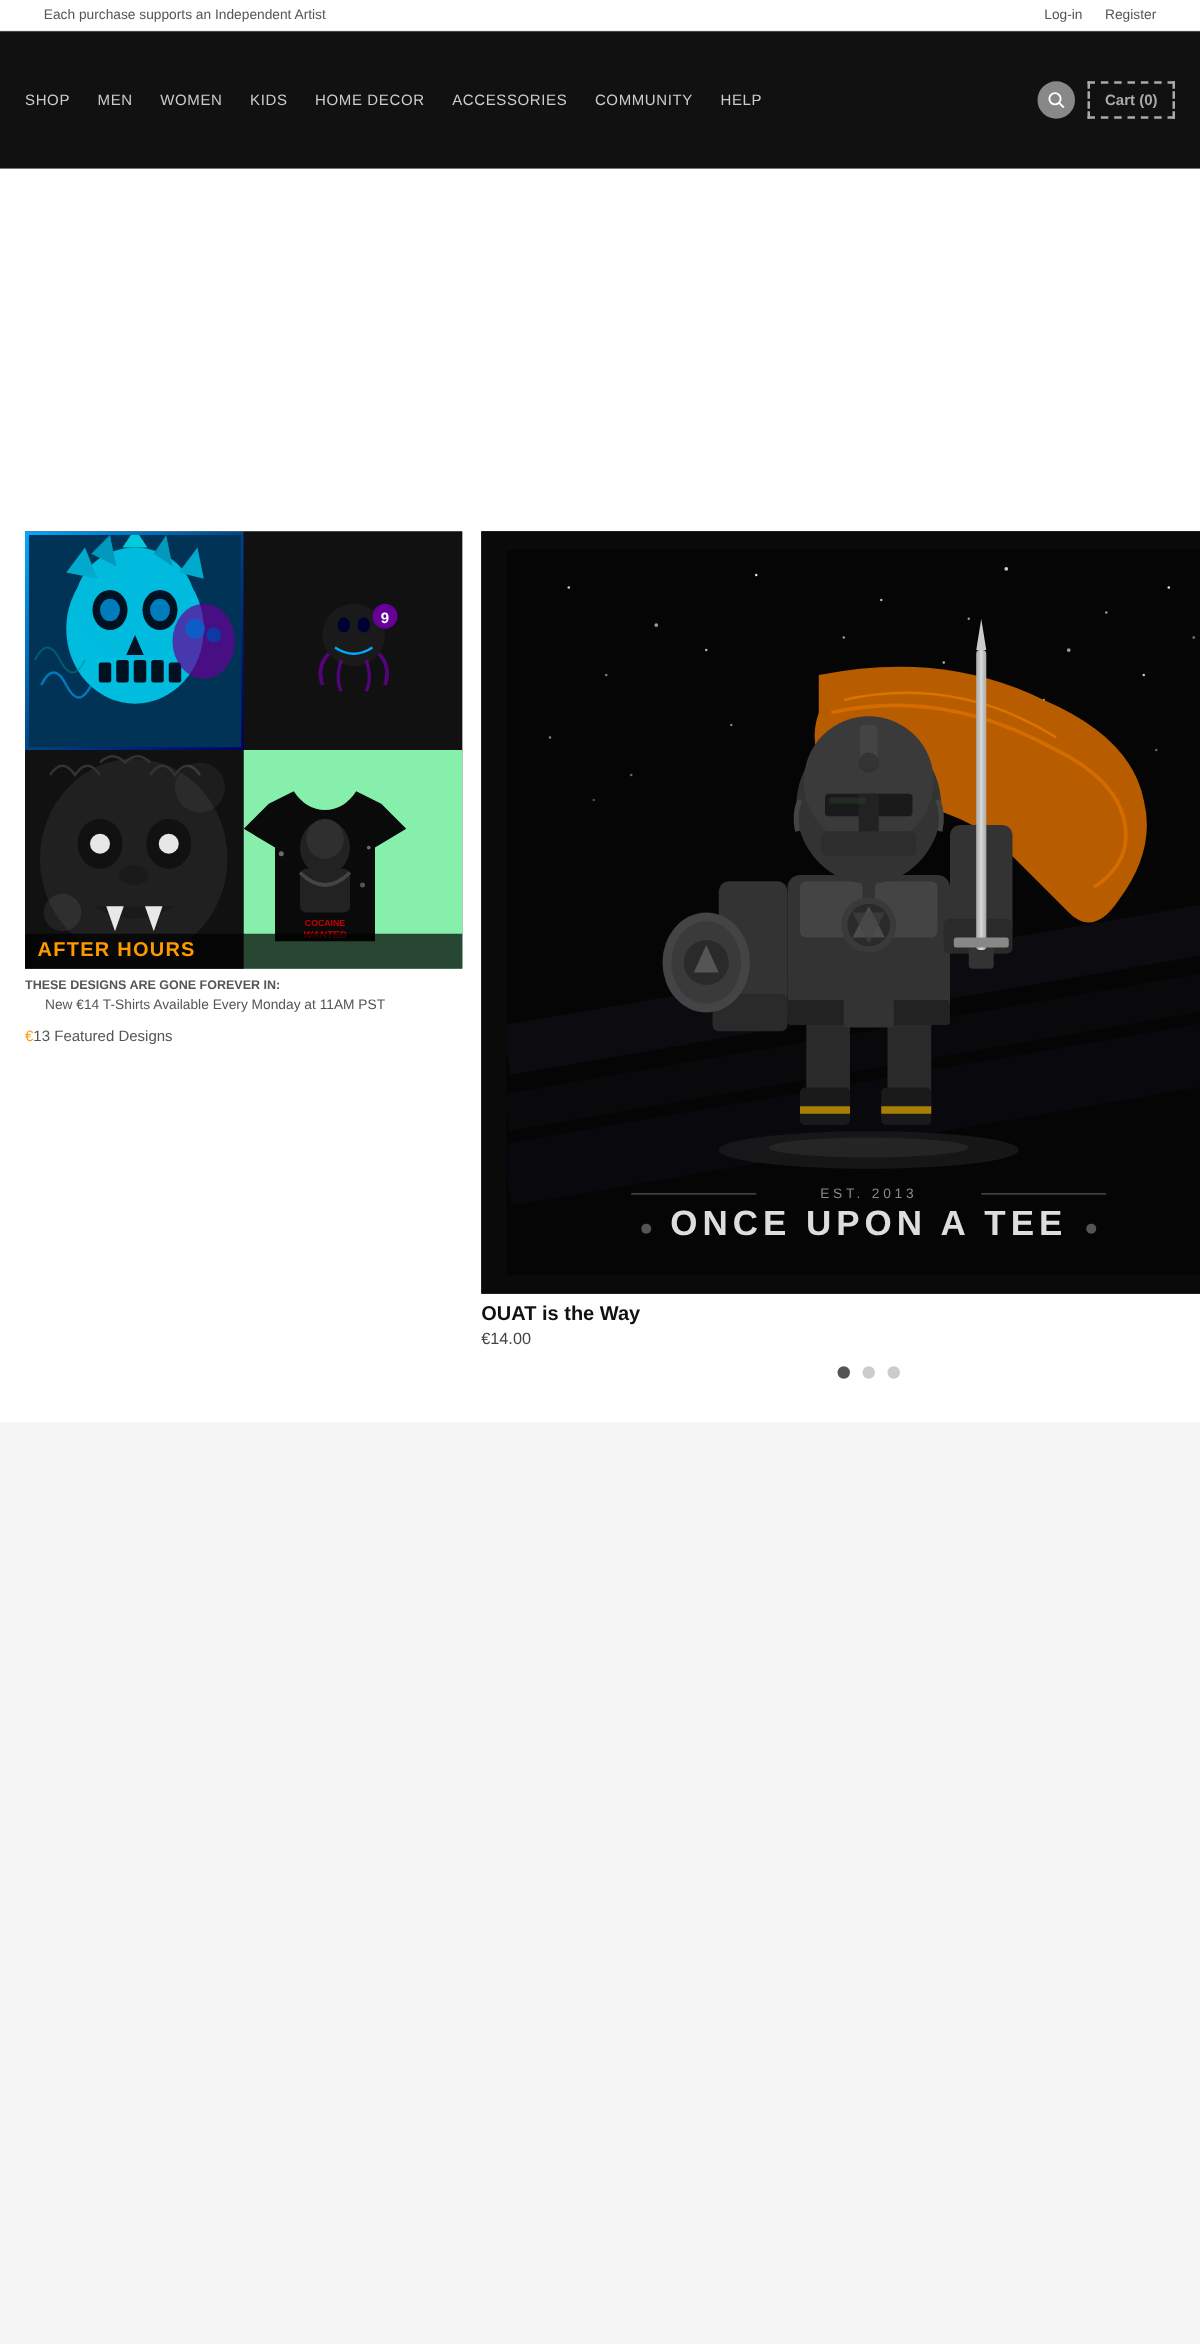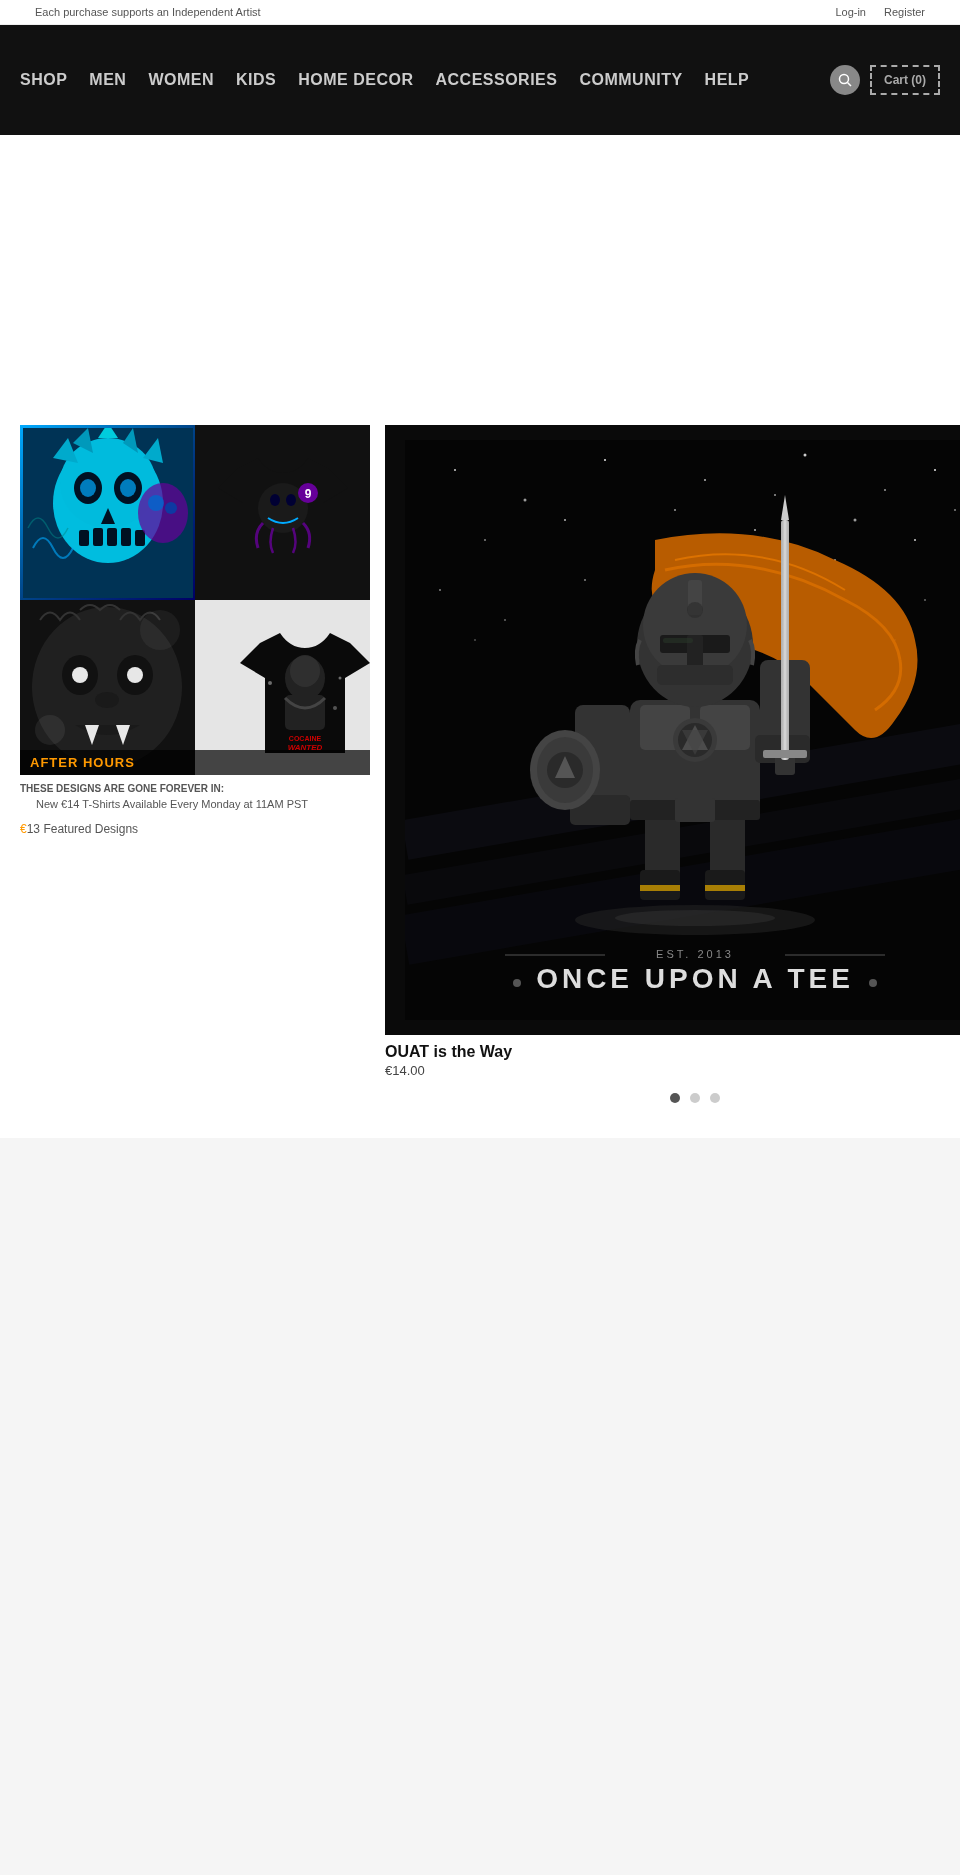--- a/index.html
+++ b/index.html
@@ -43,22 +43,22 @@
     }
     .nav {
       display: flex;
       align-items: center;
       gap: 22px;
       flex: 1;
     }
     .nav a {
       color: #ccc;
       text-decoration: none;
-      font-size: 16px;
-      font-weight: bold;
+      font-size: 12px;
+      font-weight: normal;
       letter-spacing: 0.5px;
       text-transform: uppercase;
     }
     .header-right {
       display: flex;
       align-items: center;
       gap: 10px;
     }
     .search-btn {
       width: 30px;
@@ -149,33 +149,33 @@
       height: 175px;
       background: #222;
       display: flex;
       align-items: center;
       justify-content: center;
       overflow: hidden;
     }
     .featured-bottom-right {
       width: 175px;
       height: 175px;
-      background: #e5e5e5;
-      display: flex;
-      align-items: center;
-      justify-content: flex-end;
+      background: #86efac;
+      display: flex;
+      align-items: center;
+      justify-content: flex-start;
     }
     .after-label {
       position: absolute;
       bottom: 0;
       left: 0;
       right: 0;
       background: rgba(0,0,0,0.7);
       padding: 5px 10px;
-      font-size: 13px;
+      font-size: 16px;
       font-weight: bold;
       color: #fff;
       letter-spacing: 1px;
     }
     .after-label span { color: #f90; }
 
     .designs-gone-text {
       font-size: 10px;
       color: #555;
       margin-top: 8px;

